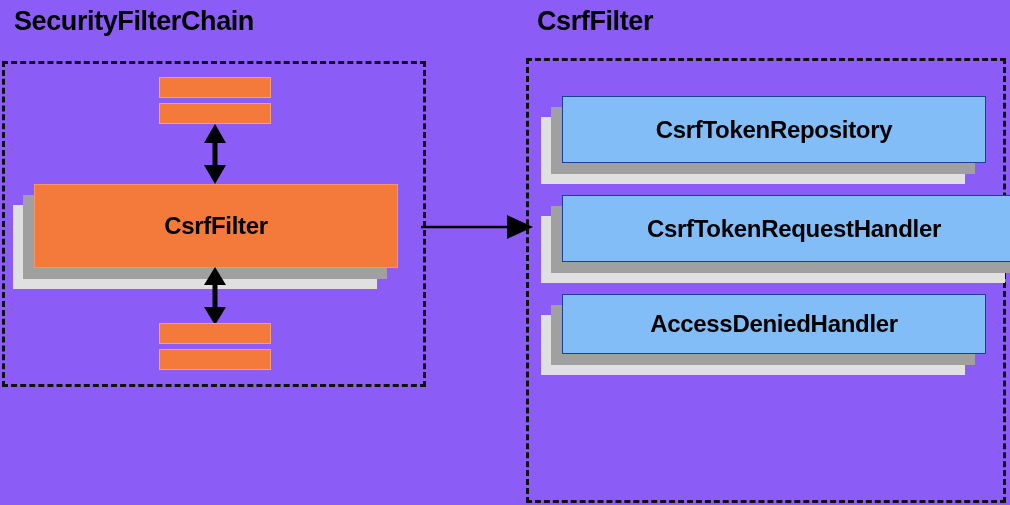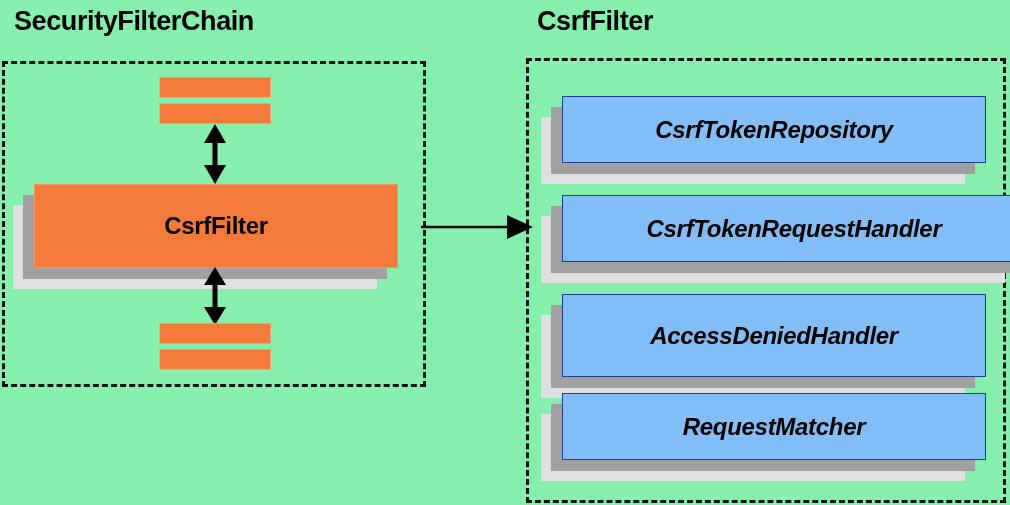--- a/index.html
+++ b/index.html
@@ -7,21 +7,21 @@
     padding: 0;
     background: #ffffff;
   }
   body {
     font-family: "Liberation Sans", sans-serif;
   }
   #canvas {
     position: relative;
     width: 1010px;
     height: 505px;
-    background: #86efac;
+    background: #8b5cf6;
     overflow: hidden;
   }
 
   
   .panel-title {
     position: absolute;
     font-size: 27px;
     font-weight: bold;
     color: #000000;
     letter-spacing: -0.4px;
@@ -79,21 +79,20 @@
 
   
   .card.orange .face {
     background: #f47a3c;
     border: 1px solid #f2956a;
   }
   
   .card.blue .face {
     background: #82bdf8;
     border: 1.5px solid #1d3f91;
-    font-style: italic;
   }
 
   
   .bar {
     position: absolute;
     box-sizing: border-box;
     background: #f47a3c;
     border: 1px solid #f6a077;
   }
 
@@ -156,29 +155,22 @@
   </div>
 
   <div class="card blue" style="left:562px; top:195px; width:464px; height:67px;">
     <div class="shadow-light"></div>
     <div class="shadow-dark"></div>
     <div class="face">
       <span class="label">CsrfTokenRequestHandler</span>
     </div>
   </div>
 
-  <div class="card blue" style="left:562px; top:294px; width:424px; height:83px;">
+  <div class="card blue" style="left:562px; top:294px; width:424px; height:60px;">
     <div class="shadow-light"></div>
     <div class="shadow-dark"></div>
     <div class="face">
       <span class="label">AccessDeniedHandler</span>
     </div>
   </div>
 
-  <div class="card blue" style="left:562px; top:393px; width:424px; height:67px;">
-    <div class="shadow-light"></div>
-    <div class="shadow-dark"></div>
-    <div class="face">
-      <span class="label">RequestMatcher</span>
-    </div>
-  </div>
 
 </div>
 
 </body></html>

